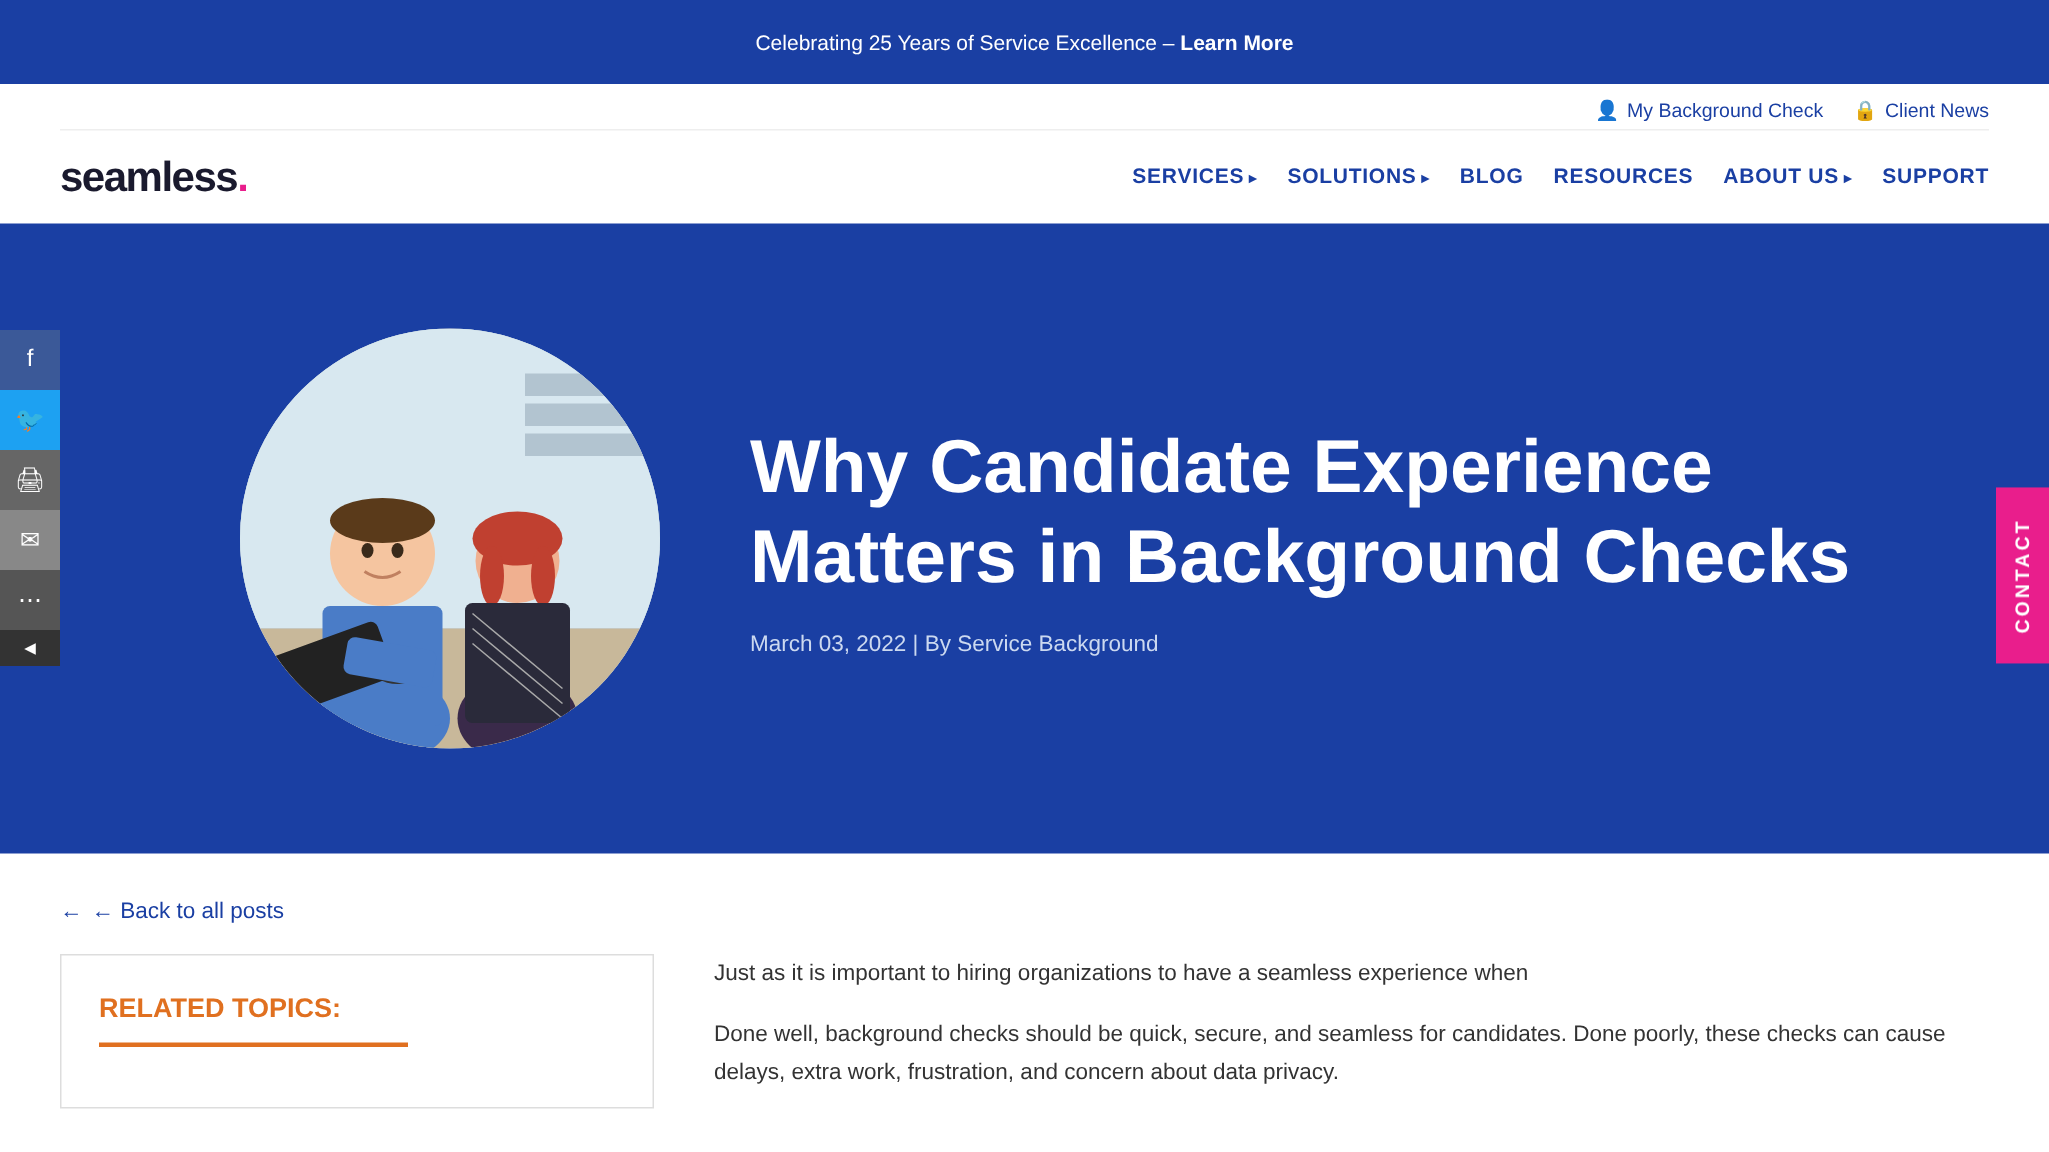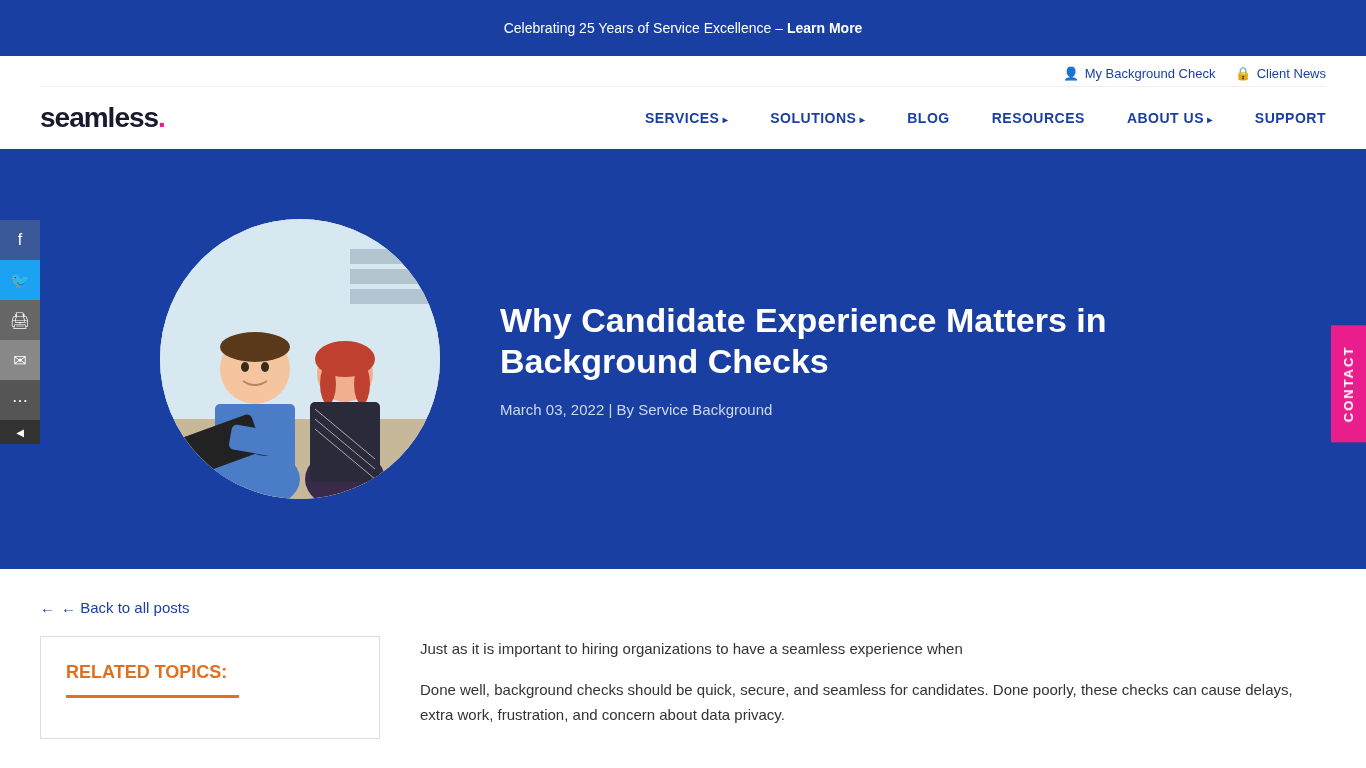--- a/index.html
+++ b/index.html
@@ -49,21 +49,21 @@
       font-size: 28px;
       font-weight: bold;
       color: #1a1a2e;
       letter-spacing: -1px;
     }
     .logo span.dot {
       color: #e91e8c;
     }
     .nav-links {
       display: flex;
-      gap: 42px;
+      gap: 20px;
       align-items: center;
       list-style: none;
     }
     .nav-links li a {
       color: #1a3fa3;
       text-decoration: none;
       font-size: 14px;
       font-weight: 600;
       letter-spacing: 0.5px;
       text-transform: uppercase;
@@ -99,21 +99,21 @@
     
     .hero-image-circle svg {
       width: 100%;
       height: 100%;
     }
 
     .hero-text {
       color: white;
     }
     .hero-title {
-      font-size: 34px;
+      font-size: 50px;
       font-weight: bold;
       line-height: 1.2;
       margin-bottom: 20px;
       color: white;
     }
     .hero-meta {
       font-size: 15px;
       color: #ccd9f0;
     }
 
@@ -185,21 +185,21 @@
       text-decoration: none;
       font-size: 15px;
       display: flex;
       align-items: center;
       gap: 6px;
       margin-bottom: 20px;
       font-weight: 500;
     }
 
     .sidebar {
-      width: 340px;
+      width: 396px;
       flex-shrink: 0;
     }
     .sidebar-box {
       border: 1px solid #ddd;
       padding: 25px;
     }
     .related-topics-title {
       color: #e07020;
       font-size: 18px;
       font-weight: bold;

